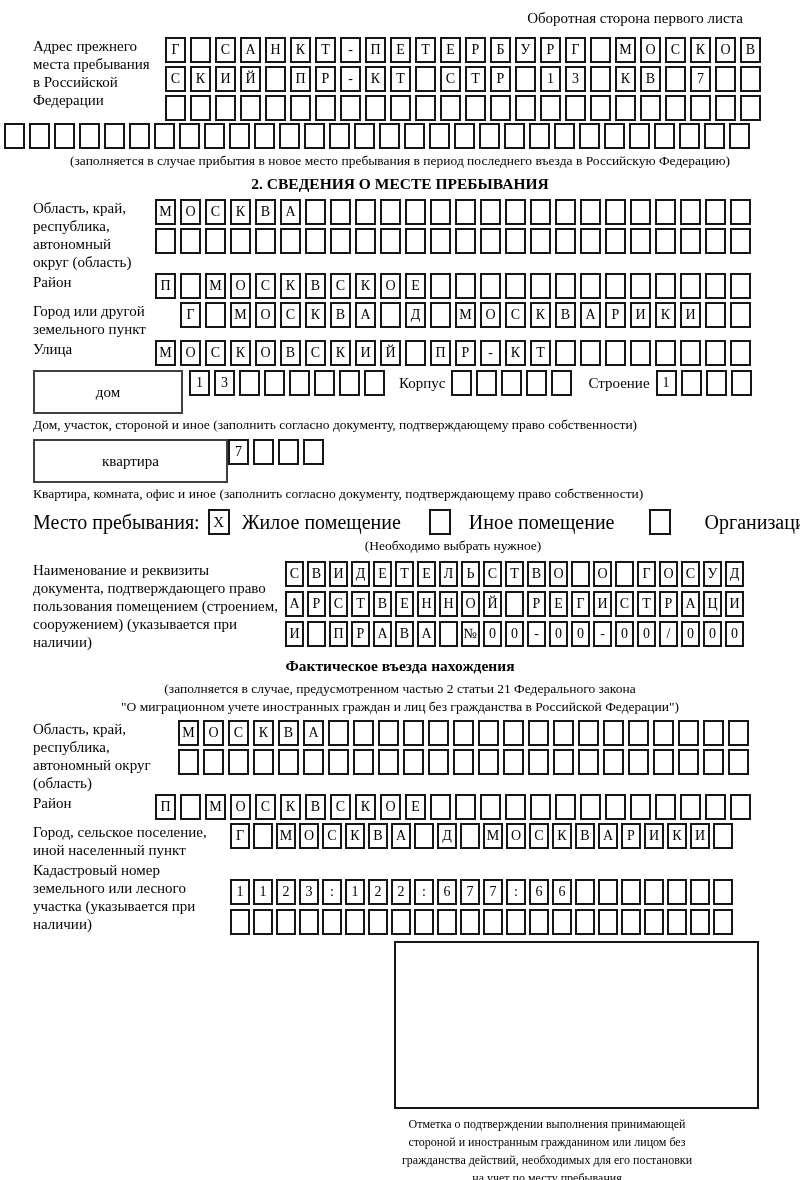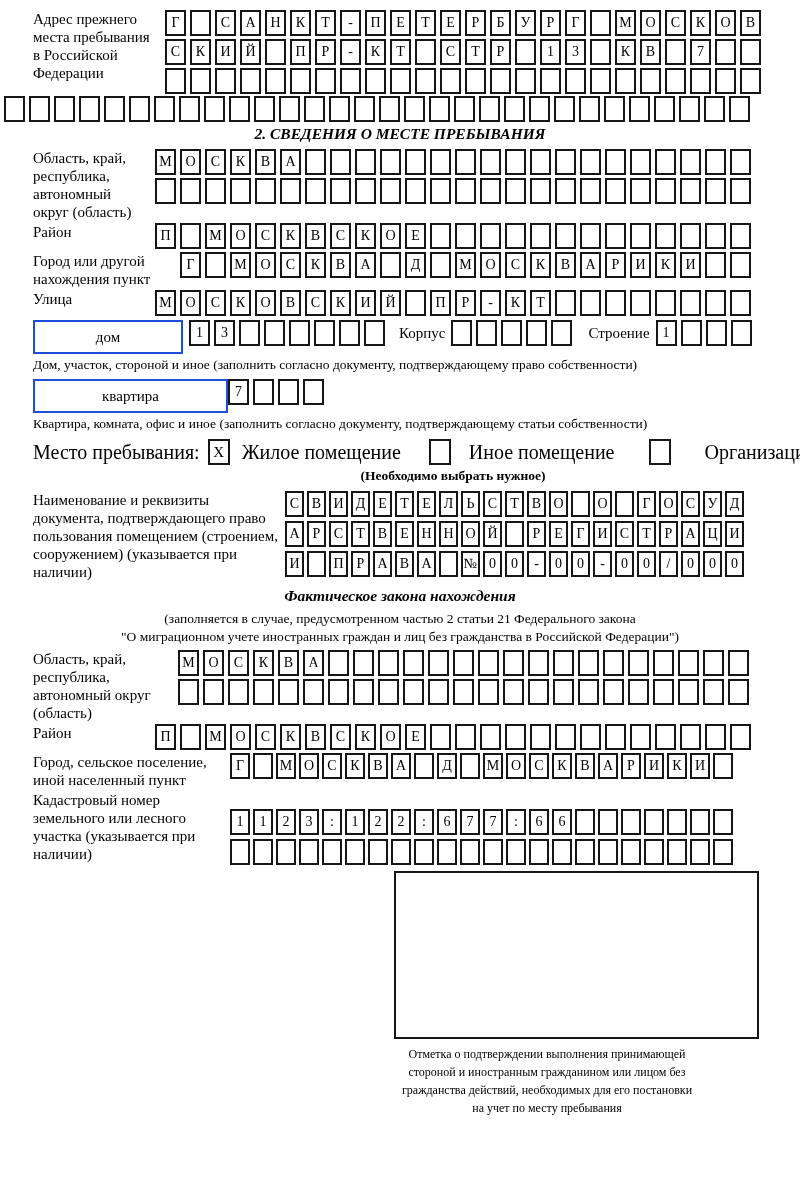--- a/index.html
+++ b/index.html
@@ -22,52 +22,53 @@
     font-size:14px; flex:none; background:#fff;
   }
   .cells.sm .cbox { width:19px; margin-right:3px; }
   .cells.md .cbox { width:20px; margin-right:3px; }
   .fullrow { margin-left:-29px; margin-bottom:3px; }
 
   .note { font-size:13.5px; line-height:18px; }
   .center { text-align:center; }
   .mb2{margin-bottom:2px} .mb3{margin-bottom:3px} .mb4{margin-bottom:4px} .mb5{margin-bottom:5px} .mb6{margin-bottom:6px}
 
-  .h-bold { font-weight:bold; font-size:15.5px; text-align:center;font-style:italic; }
+  .h-bold { font-weight:bold; font-size:15.5px; text-align:center; }
   .s2title { margin:2px 0 6px 0; }
   .atitle { margin:6px 0 5px 0; }
 
   .typebox {
-    box-sizing:border-box; border:2px solid #1d4ed8; height:34px; flex:none;
+    box-sizing:border-box; border:2px solid #404040; height:44px; flex:none;
     display:flex; align-items:center; justify-content:center; font-size:15px; background:#fff;
   }
   .inline-label { font-size:15px; line-height:26px; flex:none; }
   .houserow { display:flex; align-items:flex-start; margin-bottom:2px; }
 
   .stayrow { display:flex; align-items:center; margin-bottom:2px; }
   .chkbox {
     box-sizing:border-box; width:22px; height:26px; border:2px solid #161616; flex:none;
     display:inline-flex; align-items:center; justify-content:center; font-size:15px; background:#fff;
   }
   .staylabel { font-size:20px; flex:none; }
-  .staynote { margin:0 0 6px 170px; width:500px; text-align:center;font-weight:bold; }
+  .staynote { margin:0 0 6px 170px; width:500px; text-align:center; }
 
   .cad-rows { margin-top:18px; }
 
   .stamp-rect {
     box-sizing:border-box; border:2px solid #161616; width:365px; height:168px;
     margin:6px 8px 0 auto; background:#fff;
   }
   .stamp-caption { width:470px; margin:6px -15px 0 auto; text-align:center; font-size:12px; line-height:18px; }
 </style>
 </head>
 <body>
 
 <div class="page">
 
+  <div class="header-note">Оборотная сторона первого листа</div>
 
   <div class="field mb2">
     <div class="flabel w132">Адрес прежнего места пребывания в Российской Федерации</div>
     <div class="rowstack">
       <div class="cells">
           <span class="cbox">Г</span>
           <span class="cbox"></span>
           <span class="cbox">С</span>
           <span class="cbox">А</span>
           <span class="cbox">Н</span>
@@ -170,20 +171,21 @@
       <span class="cbox"></span>
       <span class="cbox"></span>
       <span class="cbox"></span>
       <span class="cbox"></span>
       <span class="cbox"></span>
       <span class="cbox"></span>
       <span class="cbox"></span>
       <span class="cbox"></span>
       <span class="cbox"></span>
     </div>
+  <div class="note center mb5">(заполняется в случае прибытия в новое место пребывания в период последнего въезда в Российскую Федерацию)</div>
 
   <div class="h-bold s2title">2. СВЕДЕНИЯ О МЕСТЕ ПРЕБЫВАНИЯ</div>
 
   <div class="field mb2">
     <div class="flabel w122">Область, край, республика, автономный округ (область)</div>
     <div class="rowstack">
       <div class="cells">
           <span class="cbox">М</span>
           <span class="cbox">О</span>
           <span class="cbox">С</span>
@@ -262,21 +264,21 @@
         <span class="cbox"></span>
         <span class="cbox"></span>
         <span class="cbox"></span>
         <span class="cbox"></span>
         <span class="cbox"></span>
         <span class="cbox"></span>
       </div>
   </div>
 
   <div class="field mb2">
-    <div class="flabel w147">Город или другой нахождения пункт</div>
+    <div class="flabel w147">Город или другой земельного пункт</div>
     <div class="cells">
         <span class="cbox">Г</span>
         <span class="cbox"></span>
         <span class="cbox">М</span>
         <span class="cbox">О</span>
         <span class="cbox">С</span>
         <span class="cbox">К</span>
         <span class="cbox">В</span>
         <span class="cbox">А</span>
         <span class="cbox"></span>
@@ -359,21 +361,21 @@
 
   <div class="houserow">
     <div class="typebox" style="width:195px; margin-right:0;">квартира</div>
     <div class="cells">
         <span class="cbox">7</span>
         <span class="cbox"></span>
         <span class="cbox"></span>
         <span class="cbox"></span>
       </div>
   </div>
-  <div class="note mb6">Квартира, комната, офис и иное (заполнить согласно документу, подтверждающему статьи собственности)</div>
+  <div class="note mb6">Квартира, комната, офис и иное (заполнить согласно документу, подтверждающему право собственности)</div>
 
   <div class="stayrow">
     <div class="staylabel">Место пребывания:</div>
     <div class="chkbox" style="margin:0 12px 0 8px;">X</div>
     <div class="staylabel">Жилое помещение</div>
     <div class="chkbox" style="margin:0 18px 0 28px;"></div>
     <div class="staylabel">Иное помещение</div>
     <div class="chkbox" style="margin:0 34px 0 34px;"></div>
     <div class="staylabel">Организация</div>
   </div>
@@ -447,21 +449,21 @@
           <span class="cbox">0</span>
           <span class="cbox">0</span>
           <span class="cbox">/</span>
           <span class="cbox">0</span>
           <span class="cbox">0</span>
           <span class="cbox">0</span>
         </div>
     </div>
   </div>
 
-  <div class="h-bold atitle">Фактическое закона нахождения</div>
+  <div class="h-bold atitle">Фактическое въезда нахождения</div>
   <div class="note center">(заполняется в случае, предусмотренном частью 2 статьи 21 Федерального закона</div>
   <div class="note center mb4">"О миграционном учете иностранных граждан и лиц без гражданства в Российской Федерации")</div>
 
   <div class="field mb2">
     <div class="flabel w145">Область, край, республика, автономный округ (область)</div>
     <div class="rowstack">
       <div class="cells">
           <span class="cbox">М</span>
           <span class="cbox">О</span>
           <span class="cbox">С</span>

